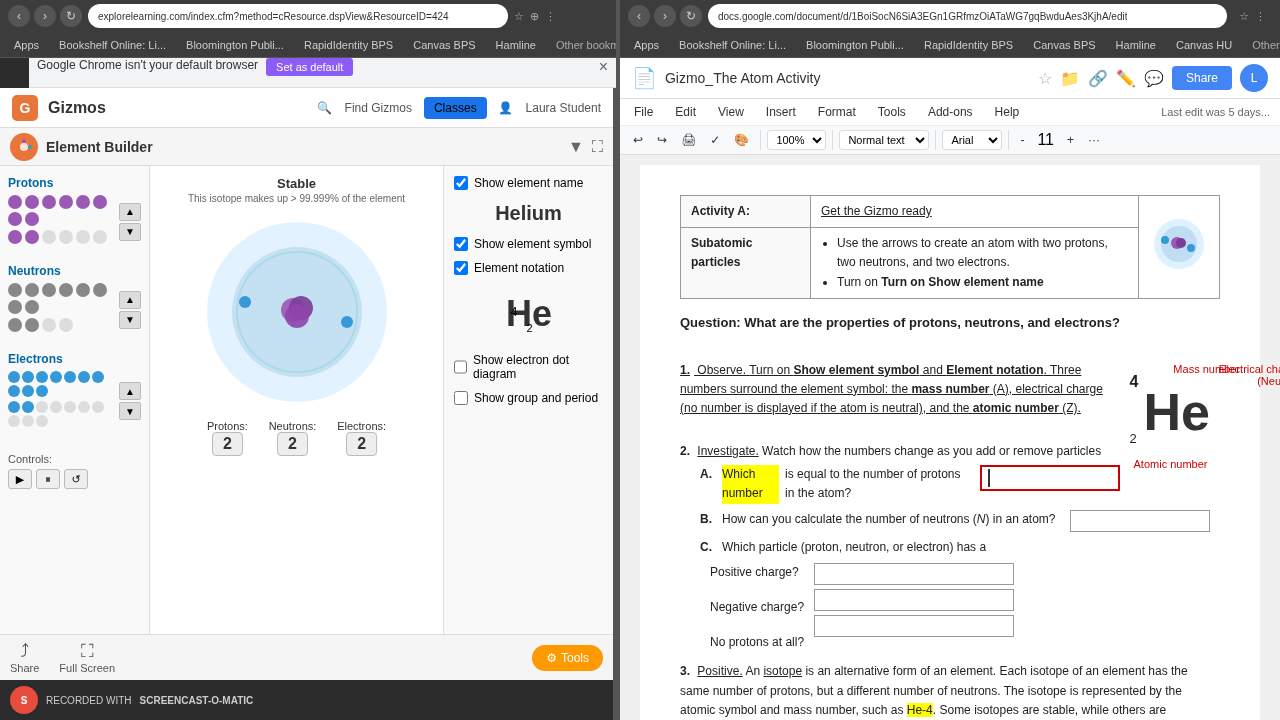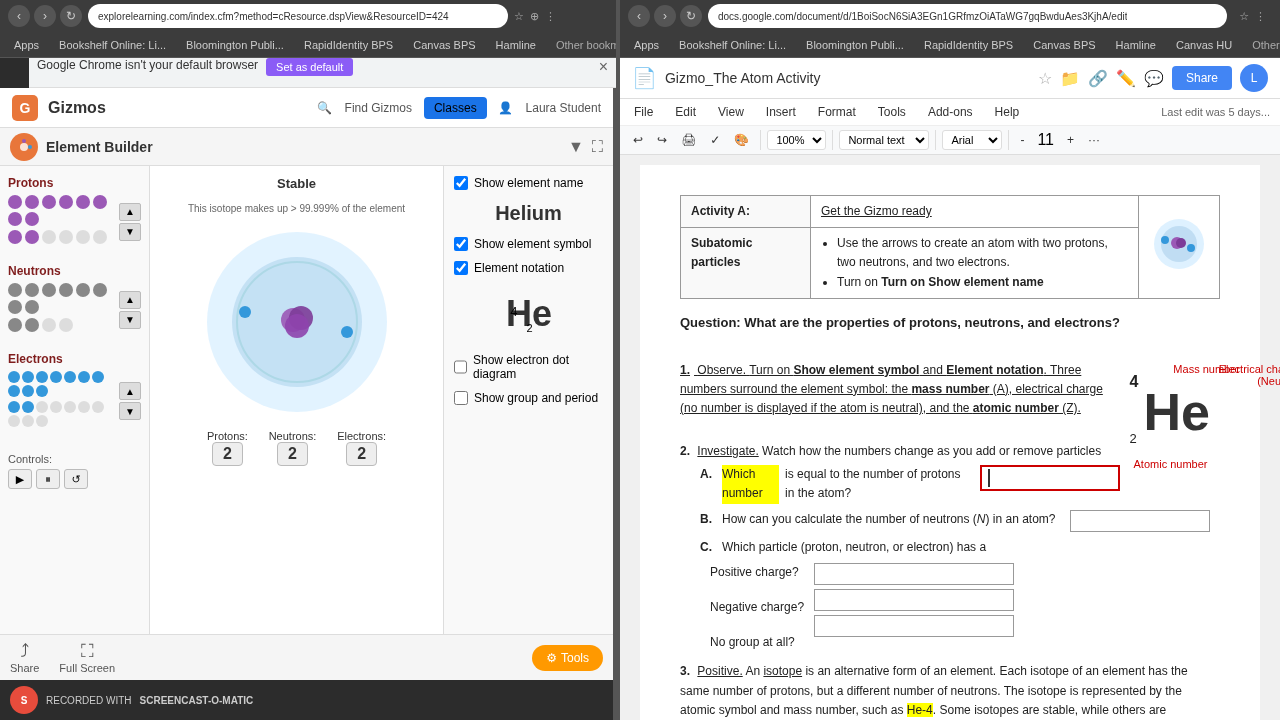--- a/index.html
+++ b/index.html
@@ -102,21 +102,21 @@
       width: 150px;
       background: #f9f9f9;
       border-right: 1px solid #ddd;
       padding: 10px 8px;
       display: flex;
       flex-direction: column;
       gap: 8px;
     }
 
     .particle-section { margin-bottom: 8px; }
-    .particle-label { font-size: 12px; font-weight: bold; color: #7f1d1d; margin-bottom: 5px; }
+    .particle-label { font-size: 12px; font-weight: bold; color: #0369a1; margin-bottom: 5px; }
 
     .proton-dots { display: flex; flex-wrap: wrap; gap: 3px; margin-bottom: 4px; }
     .proton-dot { width: 14px; height: 14px; border-radius: 50%; background: #9b59b6; }
     .proton-dot.empty { background: #ddd; }
 
     .neutron-dots { display: flex; flex-wrap: wrap; gap: 3px; margin-bottom: 4px; }
     .neutron-dot { width: 14px; height: 14px; border-radius: 50%; background: #888; }
 
     .electron-dots-row { display: flex; flex-wrap: wrap; gap: 2px; margin-bottom: 4px; }
     .electron-dot { width: 12px; height: 12px; border-radius: 50%; background: #3498db; }
@@ -134,21 +134,21 @@
       flex-direction: column;
       align-items: center;
       padding: 10px;
       background: #fff;
     }
 
     .stable-badge {
       font-size: 13px;
       font-weight: bold;
       color: #333;
-      margin-bottom: 12px;
+      margin-bottom: 2px;
     }
     .stable-desc { font-size: 10px; color: #666; margin-bottom: 8px; }
 
     .atom-svg-container { position: relative; width: 200px; height: 200px; }
 
     .atom-numbers-row {
       display: flex;
       justify-content: space-around;
       width: 200px;
       margin-top: 8px;
@@ -701,21 +701,21 @@
 
           <div class="sub-question">
             <span class="sub-letter">C.</span>
             <span>Which particle (proton, neutron, or electron) has a</span>
           </div>
 
           <div style="display:flex;gap:10px;margin-left:30px;align-items:flex-start;">
             <div style="display:flex;flex-direction:column;gap:16px;">
               <div>Positive charge?</div>
               <div>Negative charge?</div>
-              <div>No group at all?</div>
+              <div>No protons at all?</div>
             </div>
             <div style="display:flex;flex-direction:column;gap:4px;">
               <div style="border:1px solid #999;min-width:200px;height:22px;"></div>
               <div style="border:1px solid #999;min-width:200px;height:22px;"></div>
               <div style="border:1px solid #999;min-width:200px;height:22px;"></div>
             </div>
           </div>
         </div>
 
         <div class="question-block" style="clear:both;margin-top:10px;">

